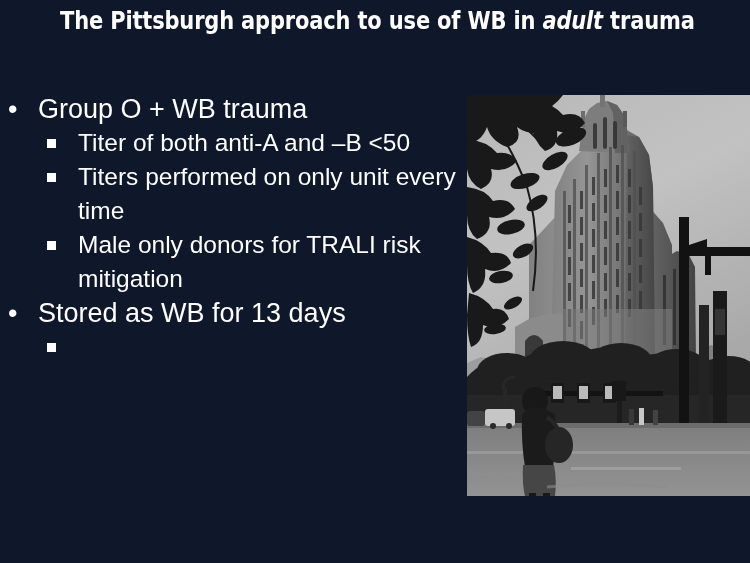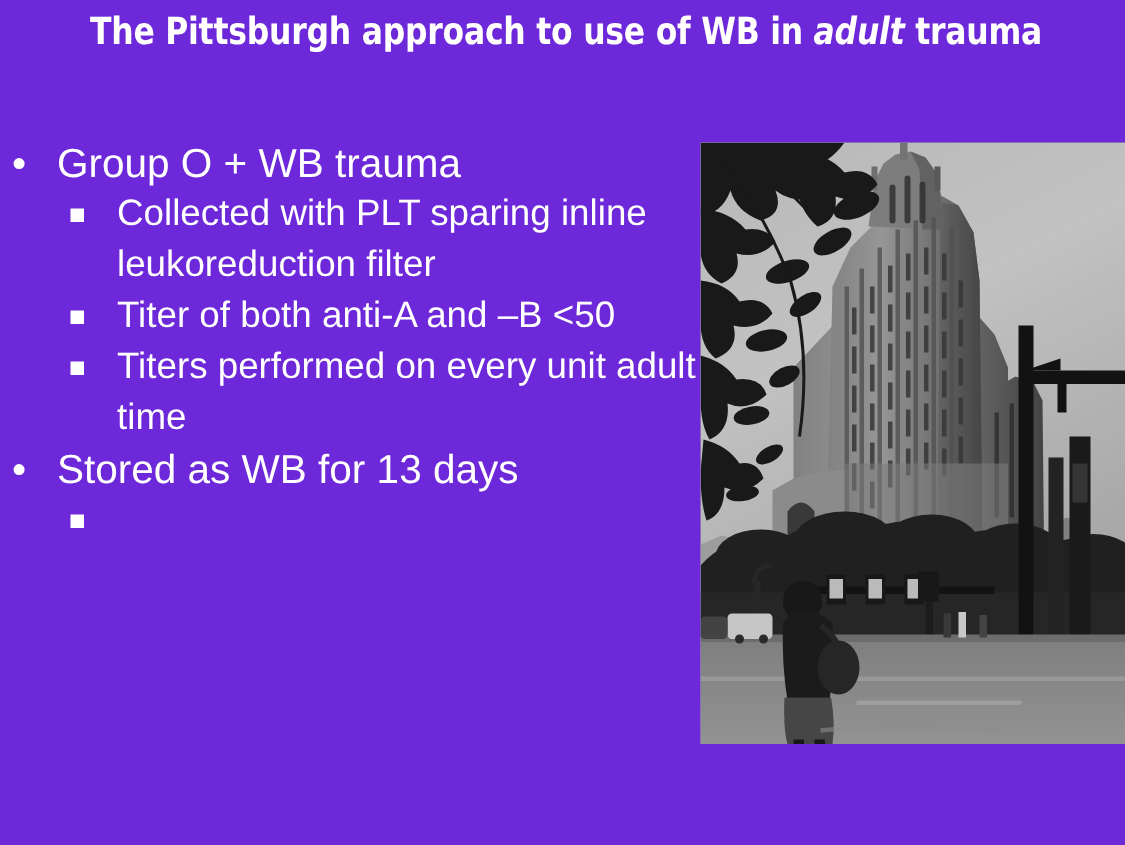--- a/index.html
+++ b/index.html
@@ -95,48 +95,48 @@
   }
   #photo svg {
     display: block;
     width: 100%;
     height: 100%;
   }
 </style>
 </head>
 <body>
 
-<div id="slide" style="background: #6d28d9;">
+<div id="slide" style="background: #0f172a;">
 
   <div id="slide-title">
     <span>The Pittsburgh approach to use of WB in </span><span class="em">adult</span><span> trauma</span>
   </div>
 
   <div id="body">
 
     <div class="bullet-row lvl1">
       <span class="marker marker-dot">•</span>
       <span class="bullet-text">Group O + WB trauma</span>
     </div>
 
-    <div class="bullet-row lvl2">
-      <span class="marker marker-sq"></span>
-      <span class="bullet-text">Collected with PLT sparing inline leukoreduction filter</span>
-    </div>
 
     <div class="bullet-row lvl2">
       <span class="marker marker-sq"></span>
       <span class="bullet-text">Titer of both anti-A and –B &lt;50</span>
     </div>
 
     <div class="bullet-row lvl2">
       <span class="marker marker-sq"></span>
-      <span class="bullet-text">Titers performed on every unit adult time</span>
-    </div>
-
+      <span class="bullet-text">Titers performed on only unit every time</span>
+    </div>
+
+    <div class="bullet-row lvl2">
+      <span class="marker marker-sq"></span>
+      <span class="bullet-text">Male only donors for TRALI risk mitigation</span>
+    </div>
 
     <div class="bullet-row lvl1">
       <span class="marker marker-dot">•</span>
       <span class="bullet-text">Stored as WB for 13 days</span>
     </div>
 
     <div class="bullet-row lvl2">
       <span class="marker marker-sq"></span>
     </div>
 

